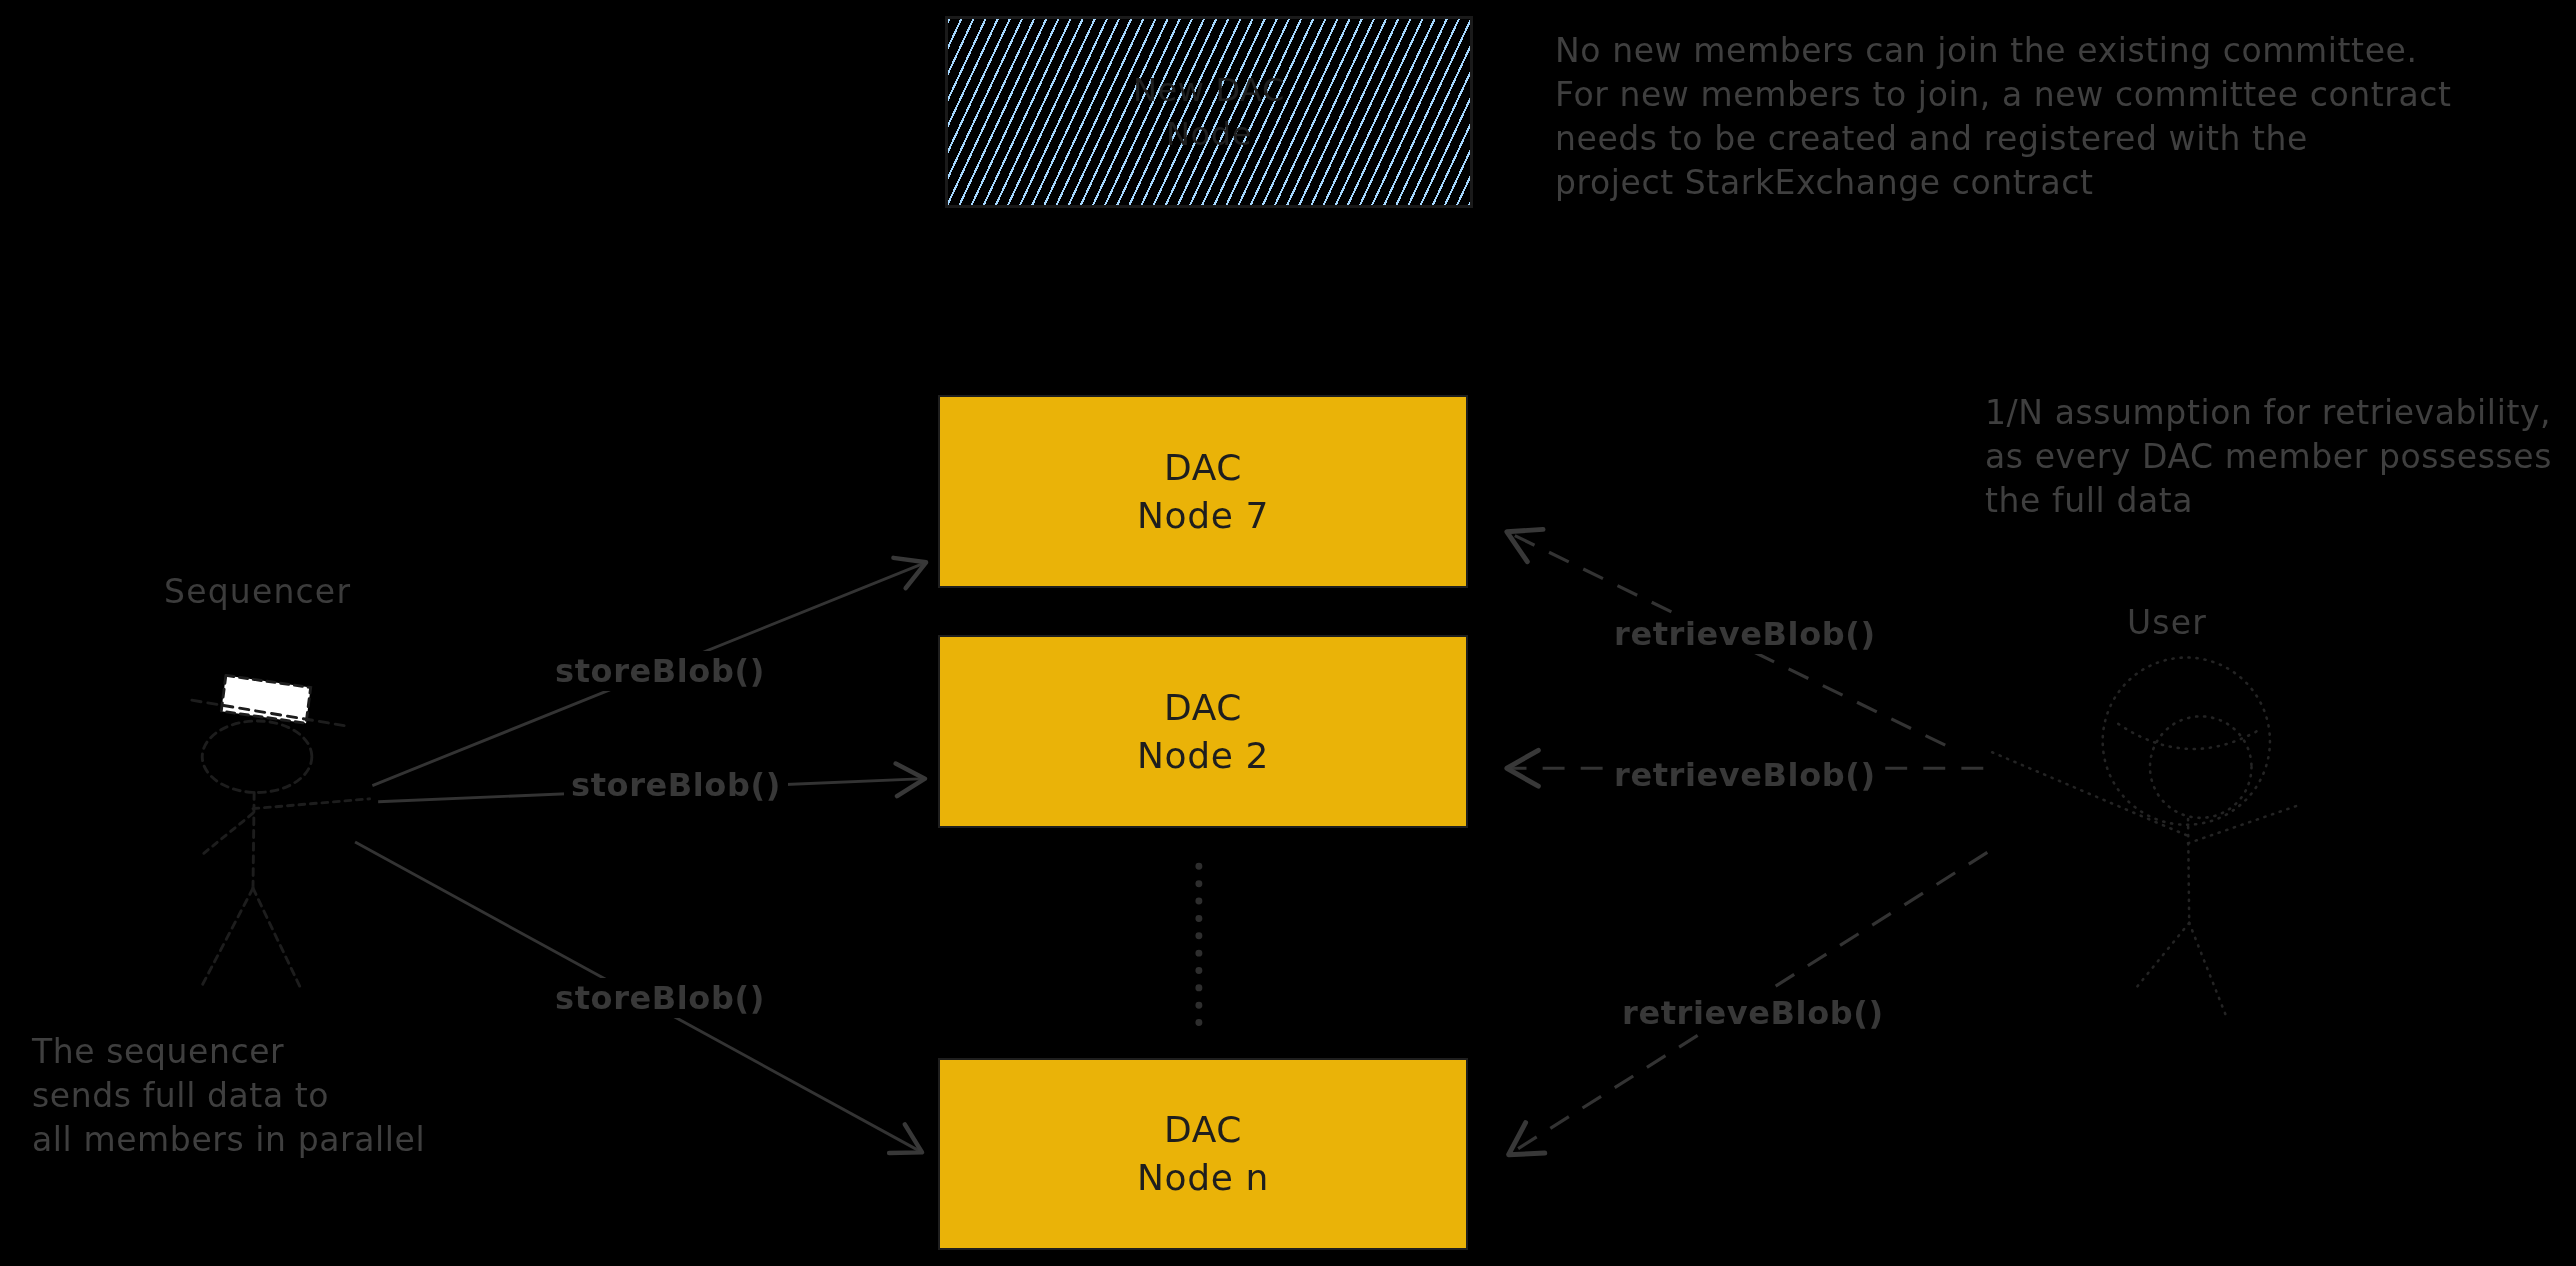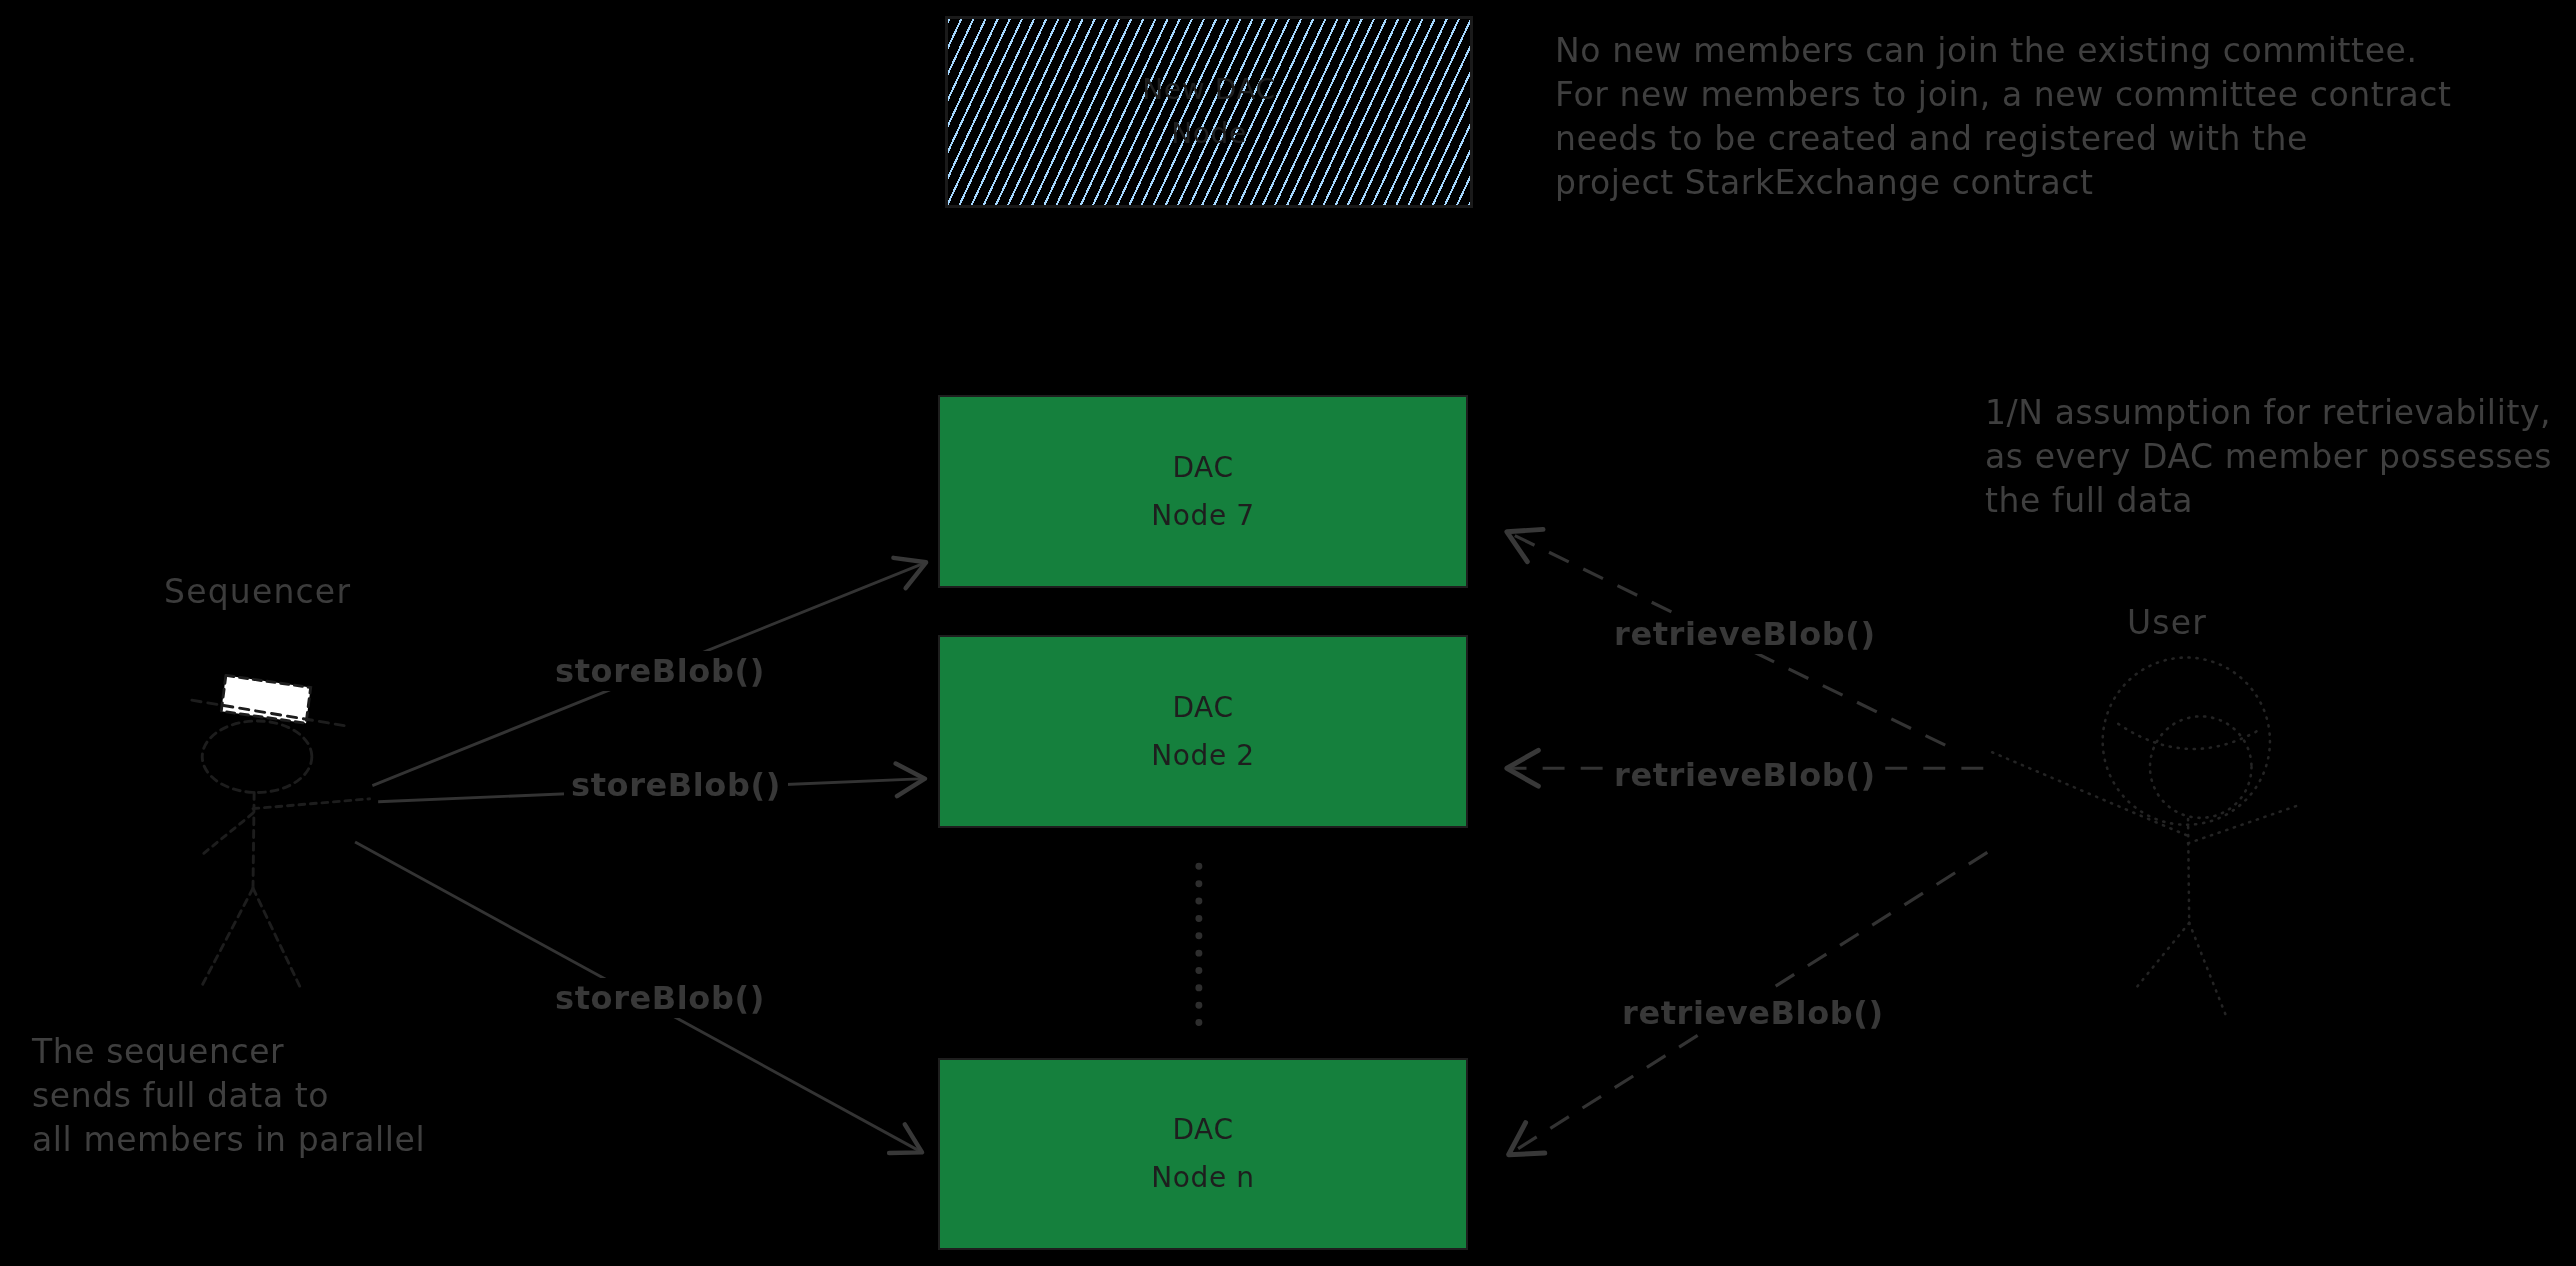--- a/index.html
+++ b/index.html
@@ -19,28 +19,28 @@
     position: absolute;
     left: 0; top: 0;
     z-index: 2;
   }
   
   .node-box {
     position: absolute;
     left: 938px;
     width: 530px;
     box-sizing: border-box;
-    background: #15803d;
+    background: #eab308;
     border: 2.9px solid #1e1e1e;
     display: flex;
     flex-direction: column;
     align-items: center;
     justify-content: center;
     color: #1e1e1e;
-    font-size: 28px;
+    font-size: 36px;
     line-height: 48px;
     letter-spacing: 0.6px;
     text-align: center;
     z-index: 1;
   }
   .node-box.n1 { top: 395px;  height: 193px; }
   .node-box.n2 { top: 635px; height: 193px; }
   .node-box.nn { top: 1058px; height: 192px; }
 
   .hatch-box {
@@ -50,21 +50,21 @@
     width: 528px;
     height: 192px;
     box-sizing: border-box;
     border: 3.5px solid #1a1a1a;
     background: repeating-linear-gradient(115deg, #a5d8ff 0 2px, #000000 2px 11px);
     display: flex;
     flex-direction: column;
     align-items: center;
     justify-content: center;
     color: #1f1f1f;
-    font-size: 28px;
+    font-size: 32px;
     line-height: 44px;
     letter-spacing: 0.6px;
     text-align: center;
     z-index: 1;
   }
 
   
   .note {
     position: absolute;
     color: #3f3f3f;

